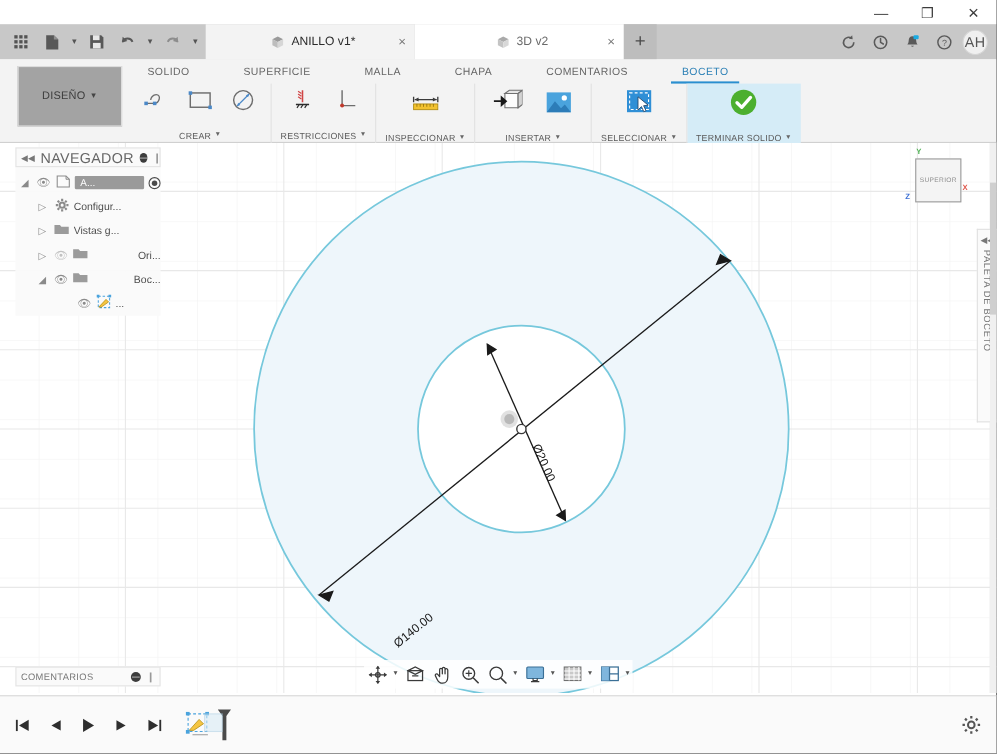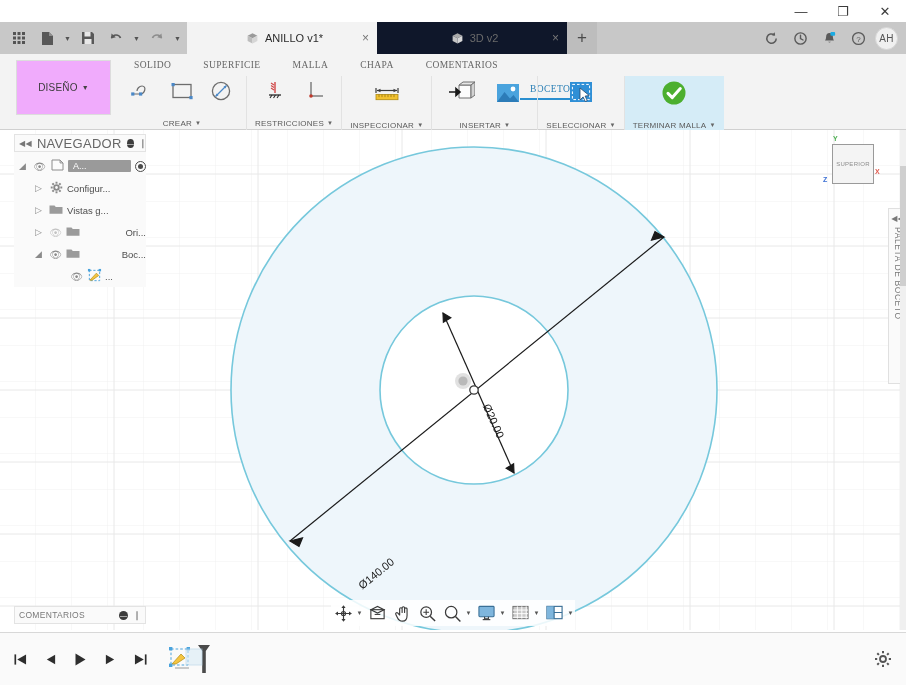--- a/index.html
+++ b/index.html
@@ -32,51 +32,51 @@
     color: #545454;
   }
   .qa-caret { width: 11px; height: 26px; display: flex; align-items: center; justify-content: center;
     color: #545454; font-size: 7px; }
   .doc-tab {
     height: 32px; display: flex; align-items: center; gap: 6px;
     padding: 0 9px 0 14px; font-size: 11px; color: #4a4a4a; position: relative;
     min-width: 190px; justify-content: center;
   }
   .doc-tab.active { background: #f3f3f3; color: #2b2b2b; }
-  .doc-tab.inactive { background: #0f172a; color: #6a6a6a; }
+  .doc-tab.inactive { background: #ffffff; color: #6a6a6a; }
   .doc-tab .tabname { flex: 0 1 auto; white-space: nowrap; }
   .doc-tab .tabclose { position: absolute; right: 8px; font-size: 12px; color: #777; line-height: 1; }
   .tab-cube { width: 13px; height: 13px; flex: 0 0 auto; }
   .plus-tab {
     width: 30px; display: flex; align-items: center; justify-content: center;
     font-size: 17px; color: #4a4a4a; background: #bdbdbd;
   }
   .tab-spacer { flex: 1 1 auto; }
   .acct-group { display: flex; align-items: center; gap: 5px; padding-right: 8px; }
   .acct-btn { width: 24px; height: 24px; display: flex; align-items: center; justify-content: center; color: #5a5a5a; }
   .avatar {
     width: 23px; height: 23px; border-radius: 50%; background: #f0f0f0;
     display: flex; align-items: center; justify-content: center;
-    font-size: 10px; color: #555; border: 1px solid #d6d6d6; letter-spacing: .3px;
+    font-size: 13px; color: #555; border: 1px solid #d6d6d6; letter-spacing: .3px;
   }
 
   
   .ribbon-wrap {
     position: absolute; left: 0; top: 54px; width: 906px; height: 76px; background: #f3f3f3;
     border-bottom: 1px solid #d0d0d0;
   }
   .workspace-box {
     position: absolute; left: 16px; top: 6px; width: 95px; height: 55px;
-    background: #f0abfc; border: 1px solid #dcdcdc;
+    background: #a3a3a3; border: 1px solid #dcdcdc;
     display: flex; align-items: center; justify-content: center; gap: 4px;
     font-size: 10px; color: #3c3c3c; letter-spacing: .2px;
   }
   .ws-caret { font-size: 7px; color: #444; }
 
-  .ribtabs { position: absolute; left: 118px; top: 0; height: 22px; display: flex; align-items: center; gap: 0; font-family: Liberation Serif, serif; }
+  .ribtabs { position: absolute; left: 118px; top: 0; height: 22px; display: flex; align-items: flex-end; gap: 17px; }
   .ribtab {
     height: 22px; padding: 0 16px; font-size: 9.5px; color: #666;
     display: flex; align-items: center; letter-spacing: .4px; position: relative;
   }
   .ribtab.active { color: #2a7fb5; margin-top: 47px; }
   .ribtab.active::after {
     content: ''; position: absolute; left: 6px; right: 6px; bottom: 0; height: 2px; background: #2a8fd0;
   }
 
   .panels { position: absolute; left: 118px; top: 22px; right: 0; height: 54px; display: flex; }
@@ -465,21 +465,21 @@
       <div class="panel hl">
         <div class="panel-icons">
           <div class="tool big">
             <svg width="30" height="30" viewBox="0 0 30 30">
               <circle cx="15" cy="15" r="11.5" fill="#4caf2f"></circle>
               <path d="M9 15.4 L13.3 19.6 L21.3 10.6" stroke="#ffffff" stroke-width="3" fill="none" stroke-linecap="round" stroke-linejoin="round"></path>
             </svg>
           </div>
         </div>
         <div class="panel-label">
-          <span>TERMINAR MALLA</span>
+          <span>TERMINAR SOLIDO</span>
           <span class="pl-caret">▼</span>
         </div>
       </div>
 
     </div>
   </div>
 
   <div class="canvas">
 
     <svg class="grid" width="906" height="500" viewBox="0 0 906 500">

